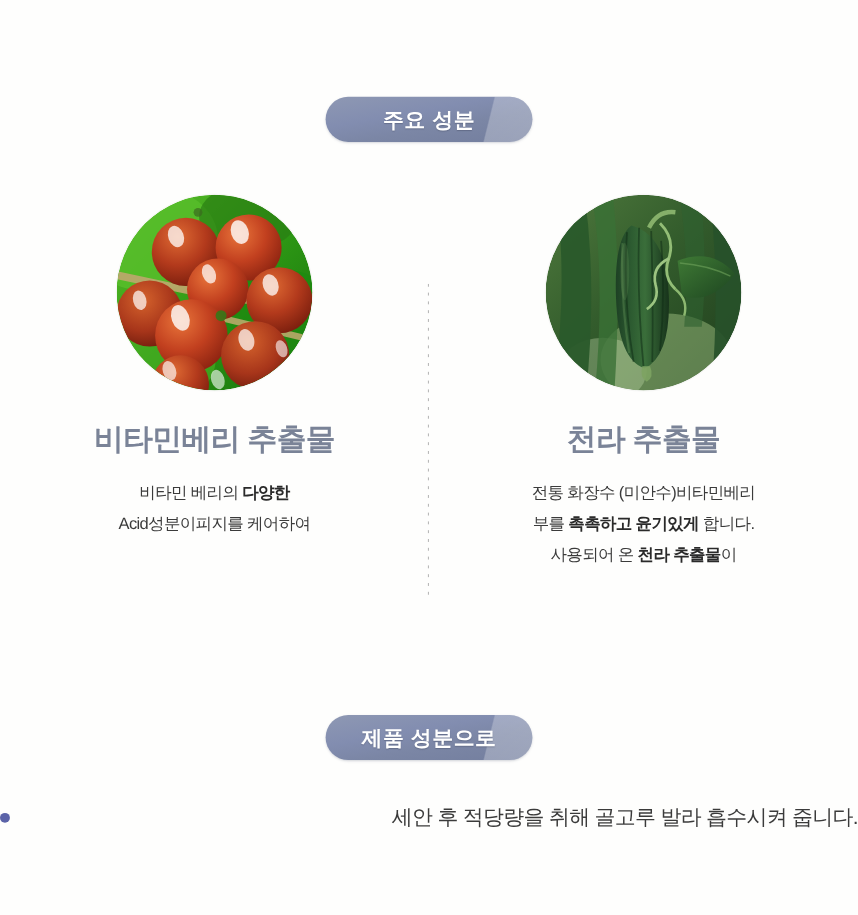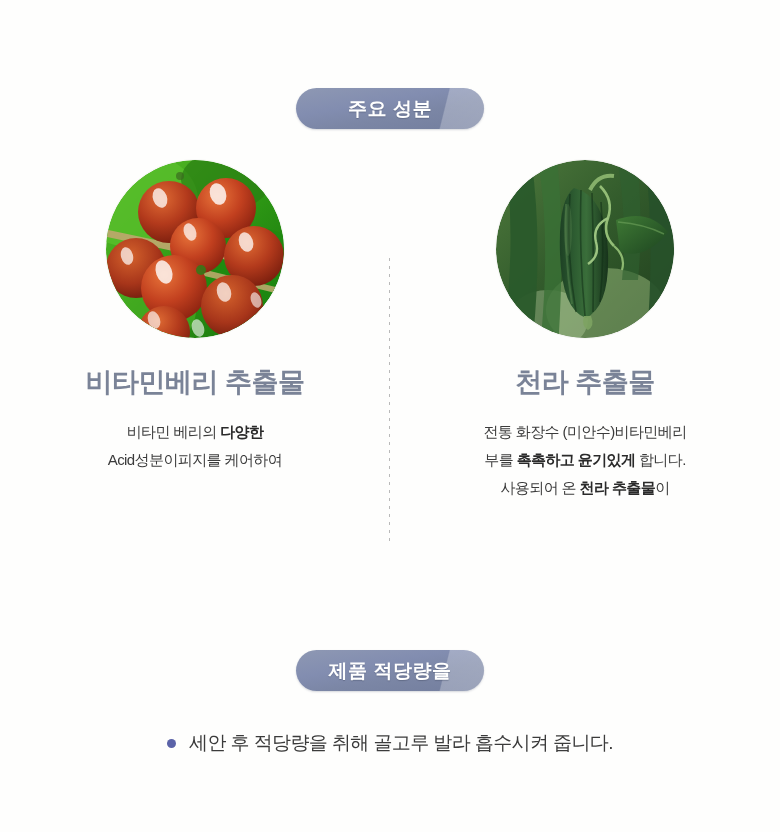--- a/index.html
+++ b/index.html
@@ -53,21 +53,21 @@
     text-shadow: 0 1px 1px rgba(70,80,105,0.45);
     white-space: nowrap;
   }
 
   #pill-ingredients { left: 296px; top: 88px; width: 188px; }
   #pill-usage       { left: 296px; top: 650px; width: 188px; }
 
   
   .col {
     position: absolute;
-    top: 160px;
+    top: 177px;
     width: 330px;
     text-align: center;
   }
   #col-left  { left: 30px; }
   #col-right { left: 420px; }
 
   .circle {
     width: 178px;
     height: 178px;
     border-radius: 50%;
@@ -111,21 +111,21 @@
   }
 
   
   #usage-row {
     position: absolute;
     left: 0;
     top: 730px;
     width: 780px;
     display: flex;
     align-items: center;
-    justify-content: center;
+    justify-content: space-between;
   }
   #usage-bullet {
     width: 9px;
     height: 9px;
     border-radius: 50%;
     background: #5b63a8;
     margin-right: 13px;
     flex: 0 0 auto;
   }
   #usage-text {
@@ -273,21 +273,21 @@
     <div class="ing-title" style="color: rgb(122, 131, 151);">천라 추출물</div>
     <div class="ing-desc">
         <div><span class="r">전통 화장수 (미안수)비타민베리</span></div>
         <div><span class="r">부를 </span><span class="b">촉촉하고 윤기있게</span><span class="r"> 합니다.</span></div>
         <div><span class="r">사용되어 온 </span><span class="b">천라 추출물</span><span class="r">이</span></div>
       </div>
   </div>
 
   <div id="pill-usage" class="pill">
     <span class="gloss"></span>
-    <span class="pill-text" style="color: rgb(255, 255, 255);">제품 적당량을</span>
+    <span class="pill-text" style="color: rgb(255, 255, 255);">제품 성분으로</span>
   </div>
 
   <div id="usage-row">
     <span id="usage-bullet" style="background: rgb(91, 99, 168);"></span>
     <span id="usage-text">세안 후 적당량을 취해 골고루 발라 흡수시켜 줍니다.</span>
   </div>
 
 </div>
 
 </body></html>

